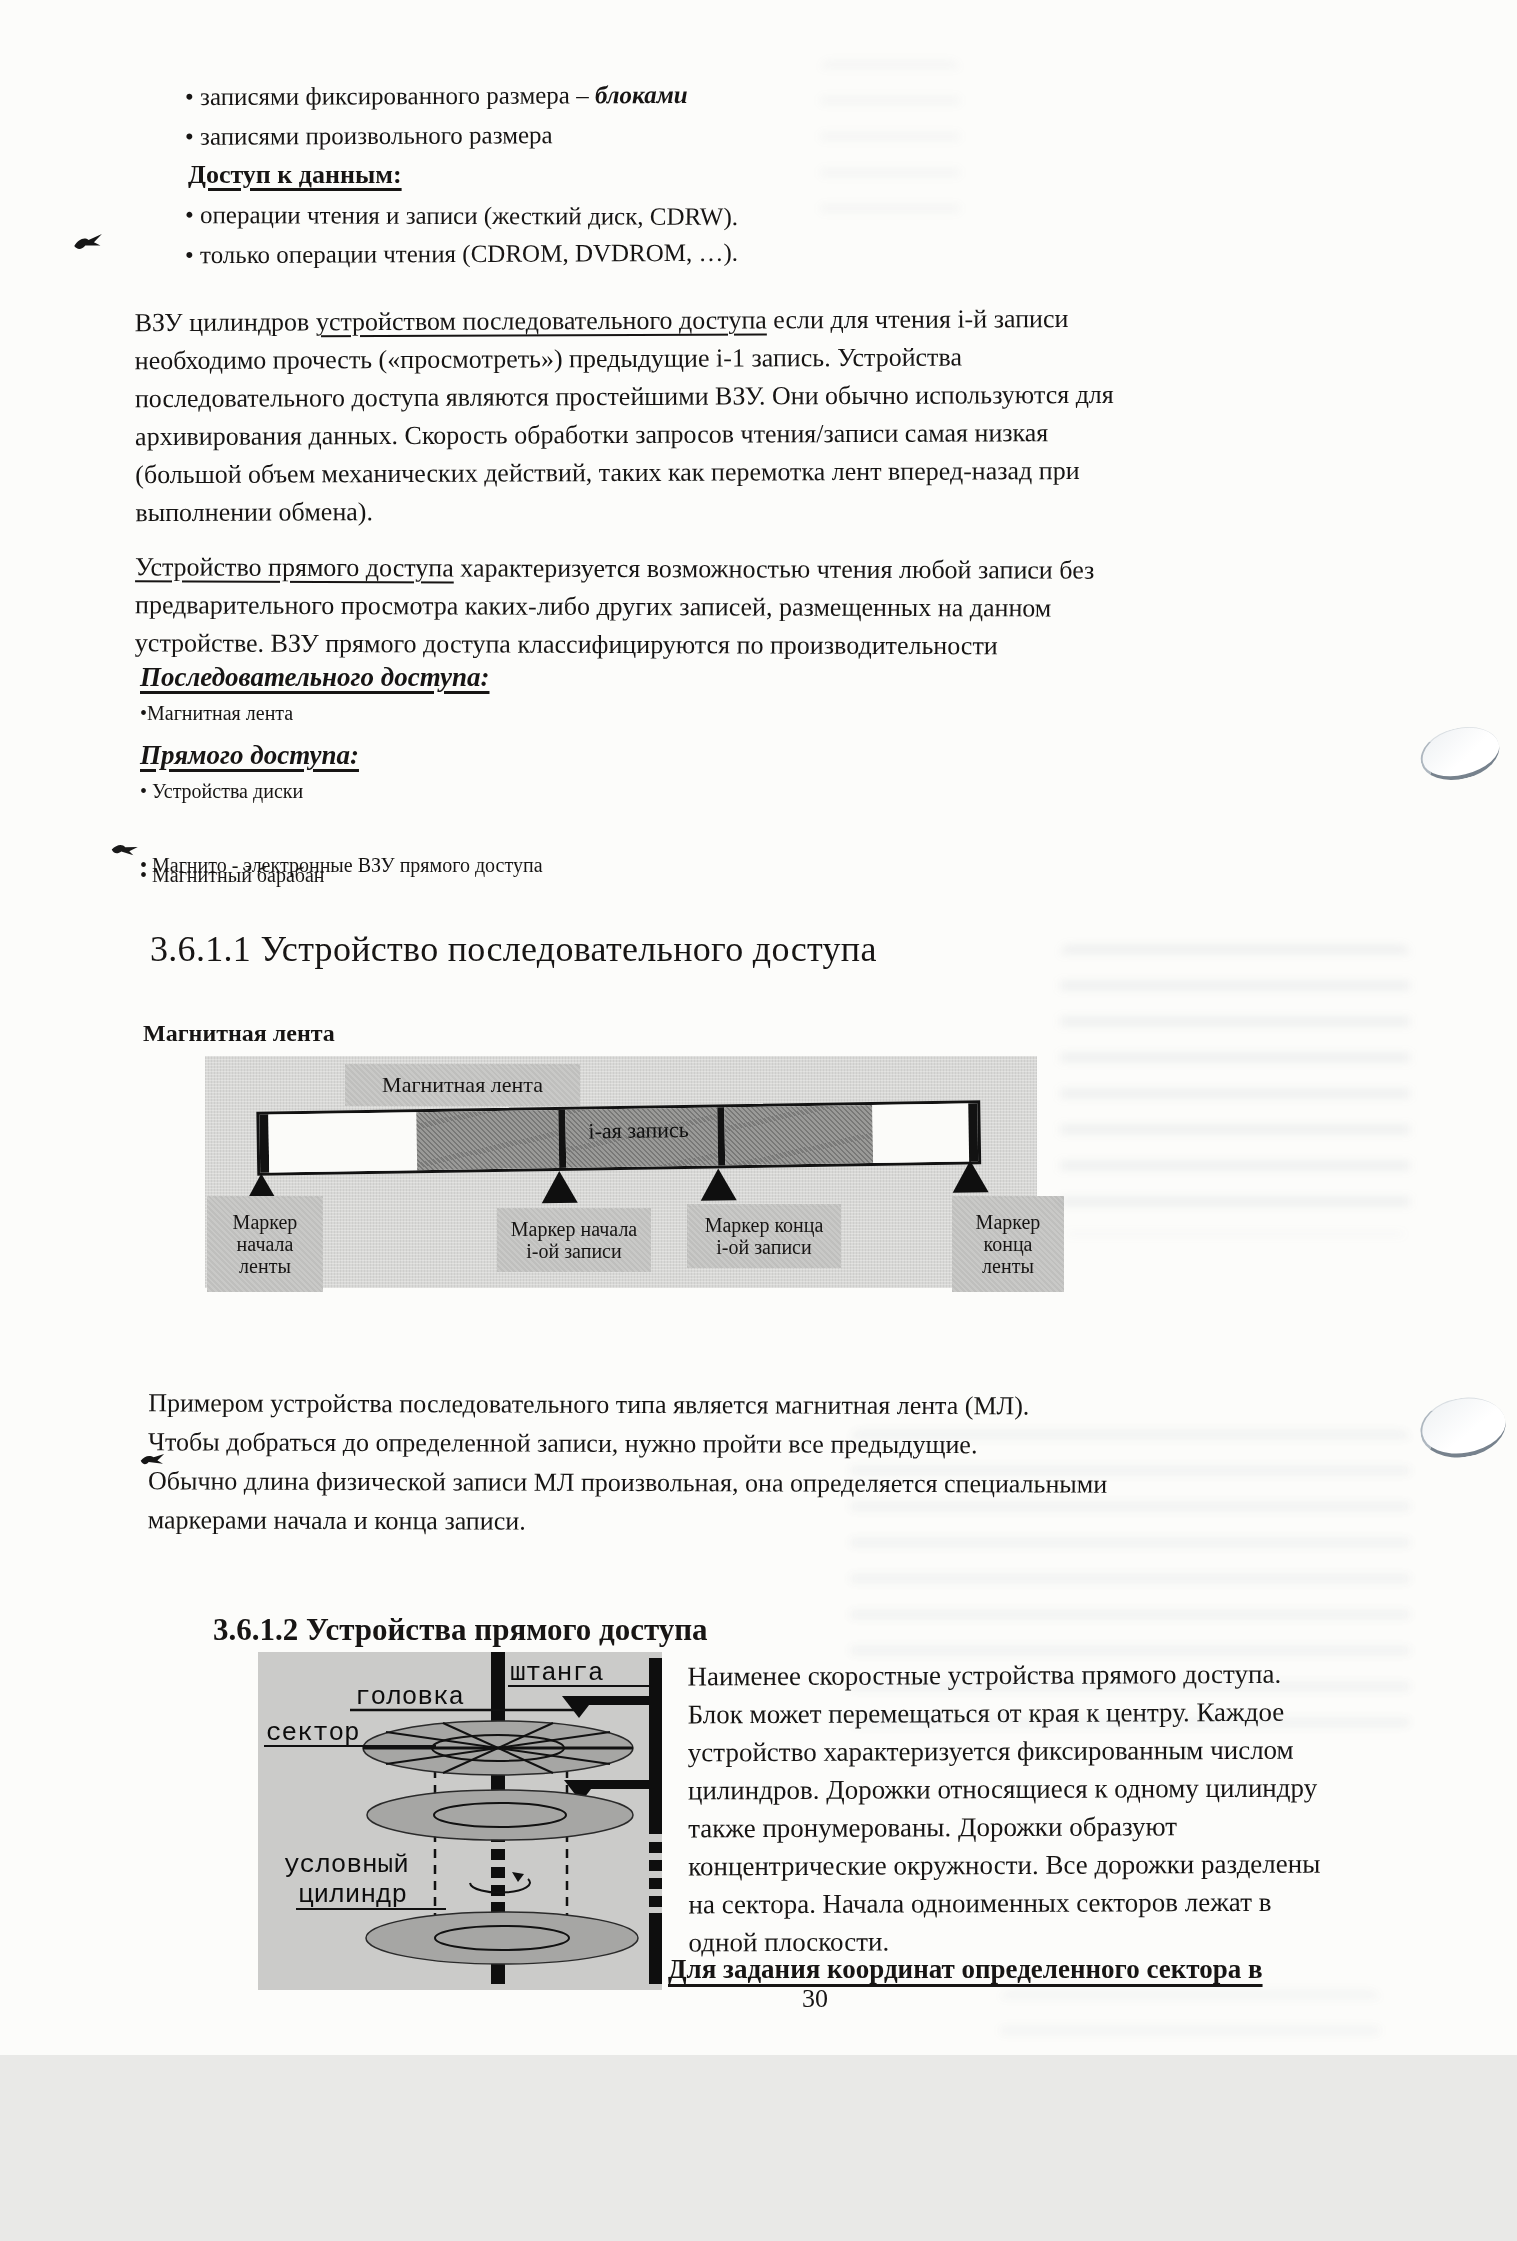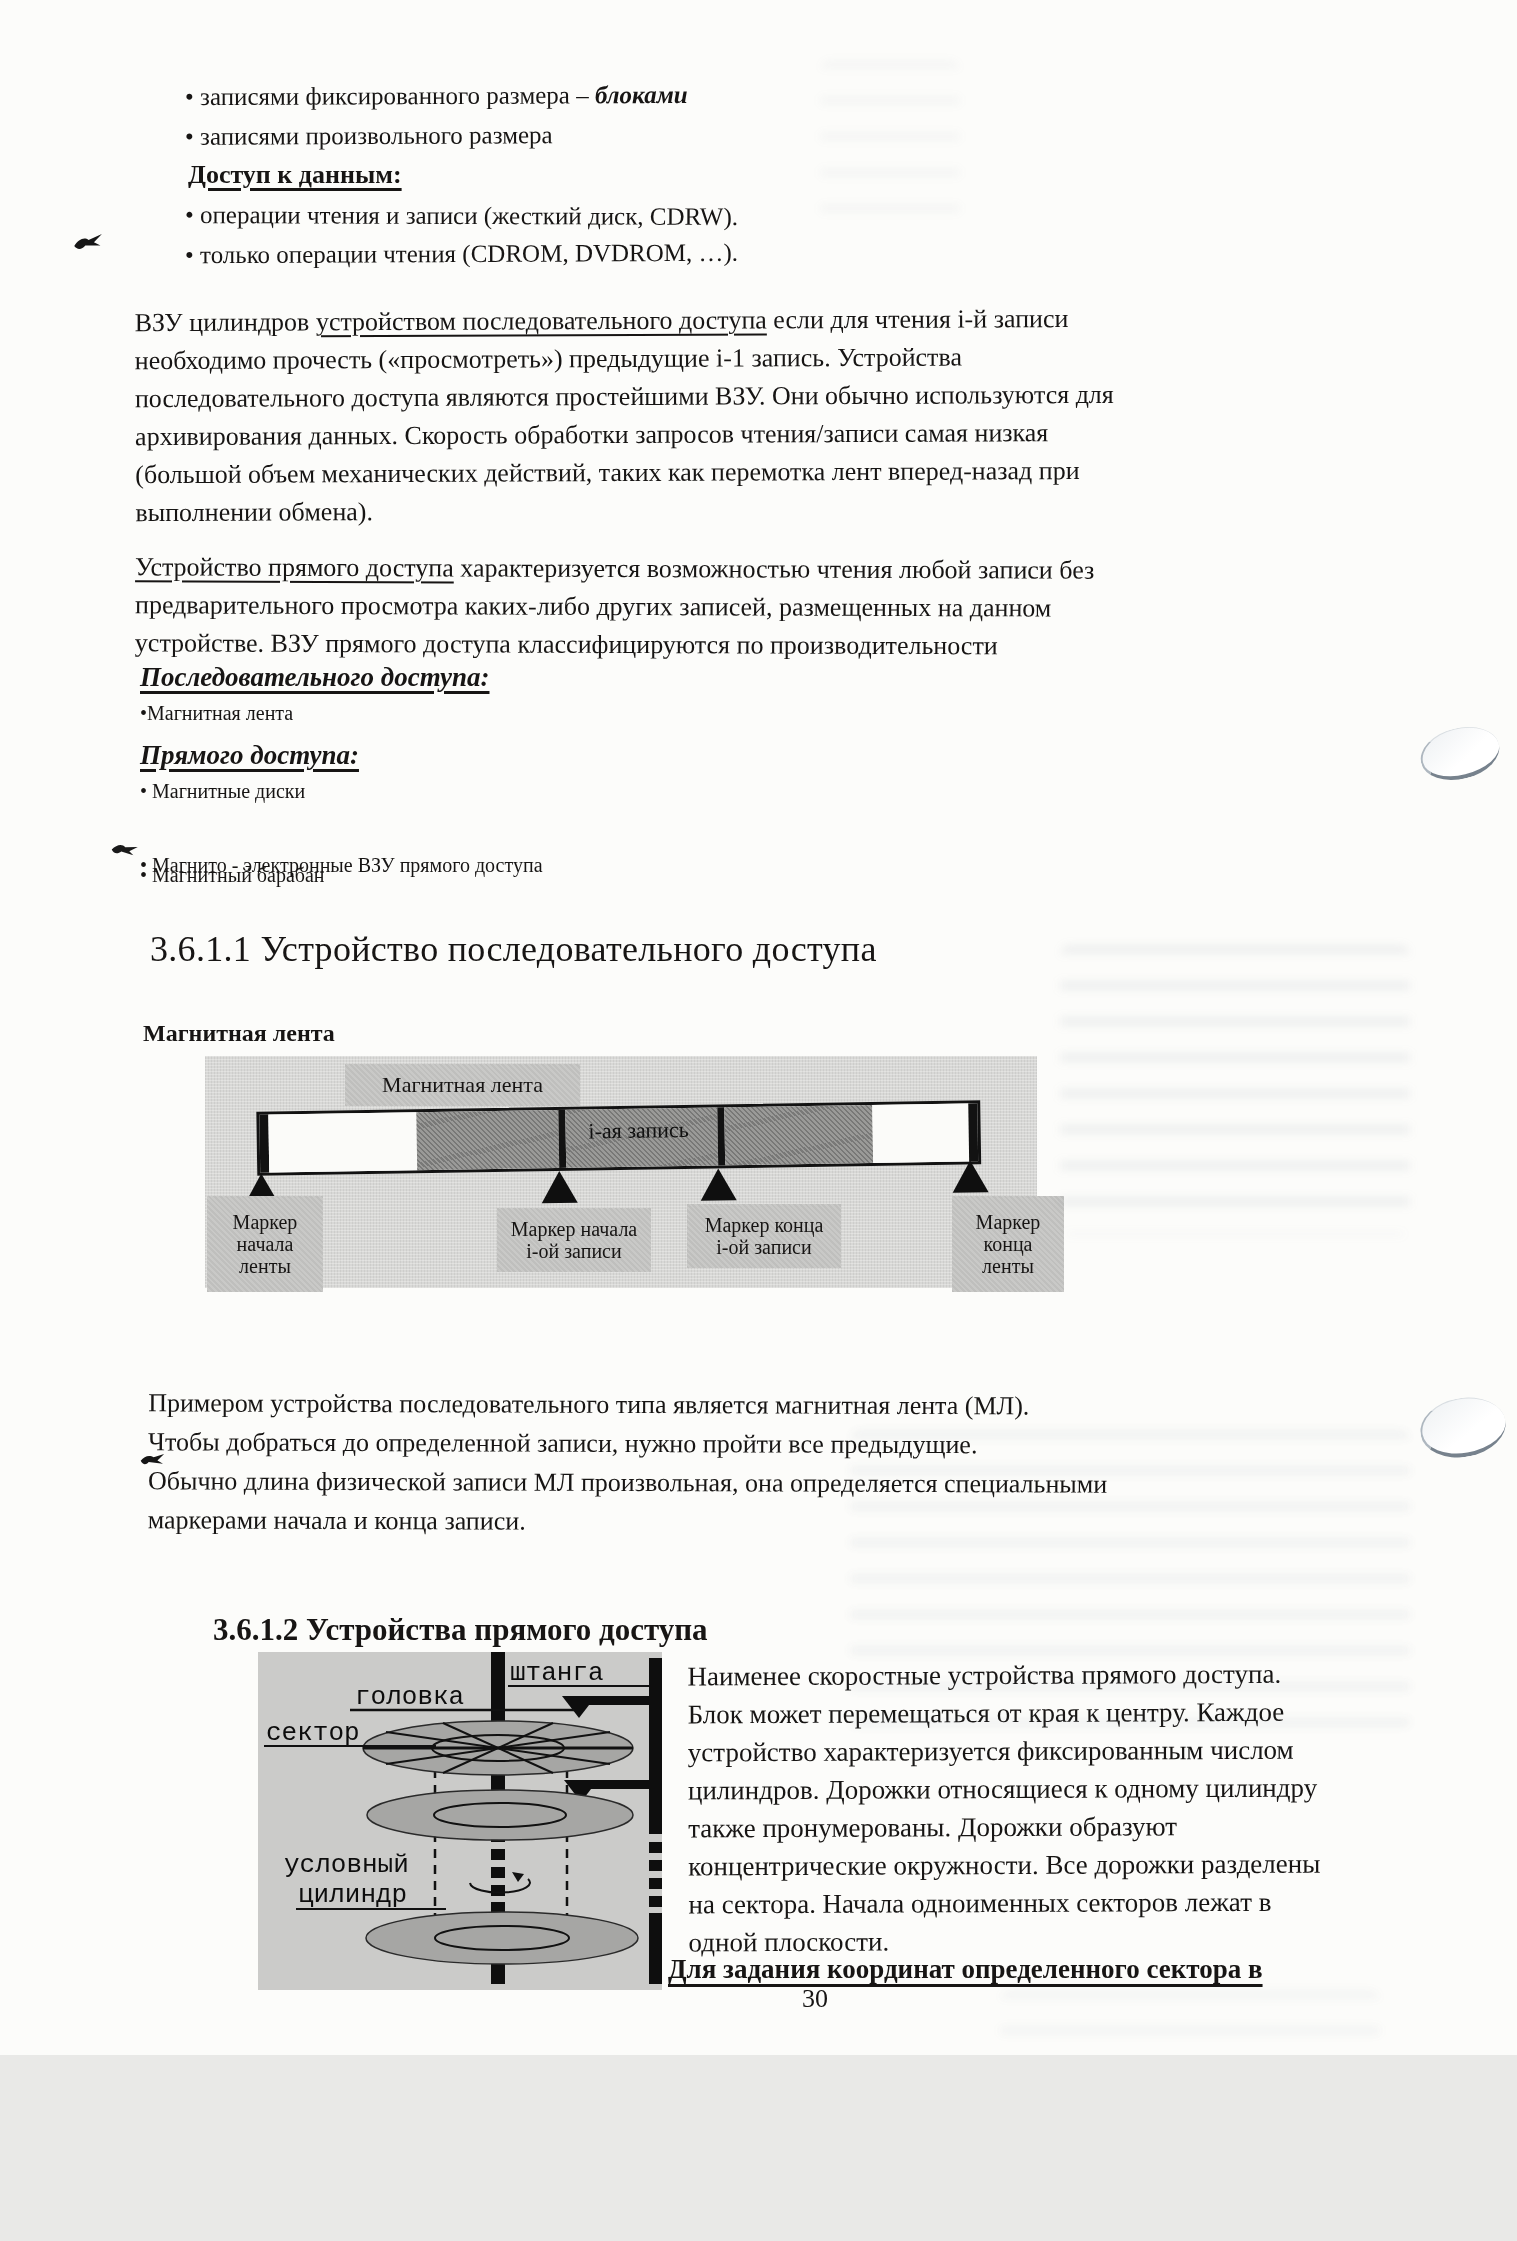--- a/index.html
+++ b/index.html
@@ -90,21 +90,21 @@
 
   <div class="abs para tilt-b" style="left:135px;top:550px;">
     <div class="pl"><span class="u-phrase">Устройство прямого доступа</span><span> характеризуется возможностью чтения любой записи без</span></div>
     <div class="pl">предварительного просмотра каких-либо других записей, размещенных на данном</div>
     <div class="pl">устройстве. ВЗУ прямого доступа классифицируются по производительности</div>
   </div>
 
   <div class="abs list-head ln" style="left:140px;top:662px;">Последовательного доступа:</div>
   <div class="abs list-item ln" style="left:140px;top:702px;">•Магнитная лента</div>
   <div class="abs list-head ln" style="left:140px;top:740px;">Прямого доступа:</div>
-  <div class="abs list-item ln" style="left:140px;top:780px;">• Магнитные диски</div>
+  <div class="abs list-item ln" style="left:140px;top:780px;">• Устройства диски</div>
   <div class="abs list-item ln" style="left:140px;top:864px;">• Магнитный барабан</div>
   <div class="abs list-item ln" style="left:140px;top:854px;">• Магнито - электронные ВЗУ прямого доступа</div>
 
   <div class="abs h1 ln" style="left:150px;top:928px;">3.6.1.1 Устройство последовательного доступа</div>
   <div class="abs fig-title ln" style="left:143px;top:1020px;">Магнитная лента</div>
 
   <div class="abs fig1">
     <div class="abs gbox tape-label">Магнитная лента</div>
     <div class="abs tape-assembly">
       <div class="tape">

